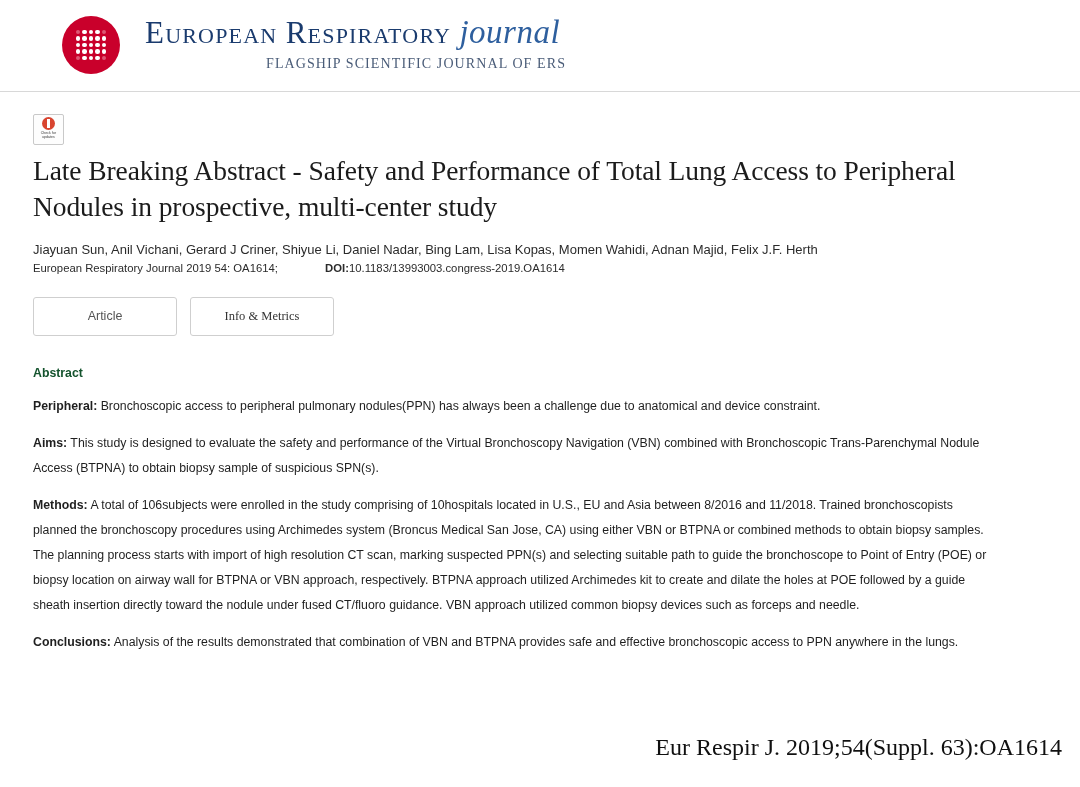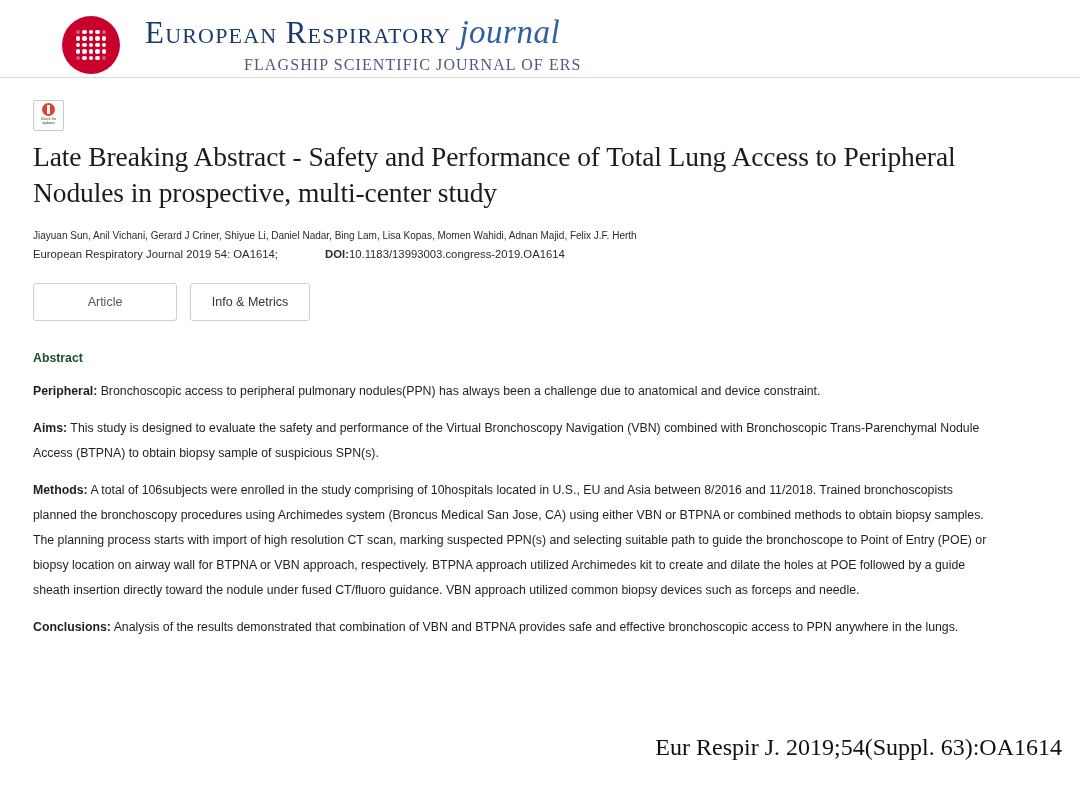--- a/index.html
+++ b/index.html
@@ -18,21 +18,21 @@
   .page {
     width: 1080px;
     height: 787px;
     position: relative;
     box-sizing: border-box;
   }
 
   
   .masthead {
     position: relative;
-    height: 78px;
+    height: 92px;
     border-bottom: 1px solid #d8d8d8;
     padding-left: 48px;
     box-sizing: border-box;
   }
   .logo-mark {
     position: absolute;
     left: 62px;
     top: 16px;
     width: 58px;
     height: 58px;
@@ -71,24 +71,24 @@
     font-variant: small-caps;
     letter-spacing: 1.2px;
   }
   .journal-title .ital {
     font-style: italic;
     color: #2e5f9e;
     font-size: 33px;
   }
   .journal-sub {
     position: absolute;
-    left: 244px;
+    left: 266px;
     top: 56px;
     font-family: "Liberation Serif", serif;
-    font-size: 16px;
+    font-size: 14px;
     letter-spacing: 1.1px;
     color: #4a5c78;
     font-variant: small-caps;
   }
 
   
   .content {
     padding: 22px 60px 0 33px;
     box-sizing: border-box;
   }
@@ -136,21 +136,21 @@
     font-weight: 400;
     font-size: 27.5px;
     line-height: 36px;
     color: #1b1b1b;
     margin: 0 0 16px 0;
     max-width: 970px;
     letter-spacing: -0.1px;
   }
 
   .authors {
-    font-size: 10px;
+    font-size: 13px;
     line-height: 17px;
     color: #2b2b2b;
     margin-bottom: 2px;
   }
   .citation {
     font-size: 11.3px;
     line-height: 17px;
     color: #2b2b2b;
     margin-bottom: 20px;
   }
@@ -166,21 +166,21 @@
     background: #fff;
     border-radius: 3px;
     font-size: 12.5px;
     color: #333;
     padding: 11px 0;
     text-align: center;
     cursor: pointer;
     box-sizing: border-box;
   }
   .tab.article { width: 144px; color: #555; }
-  .tab.info { width: 120px; }
+  .tab.info { width: 144px; font-family: Liberation Serif, serif; }
 
   h2.section-label {
     font-size: 12.3px;
     font-weight: bold;
     color: #14532d;
     margin: 0 0 14px 0;
   }
 
   p.para {
     font-size: 12.3px;

